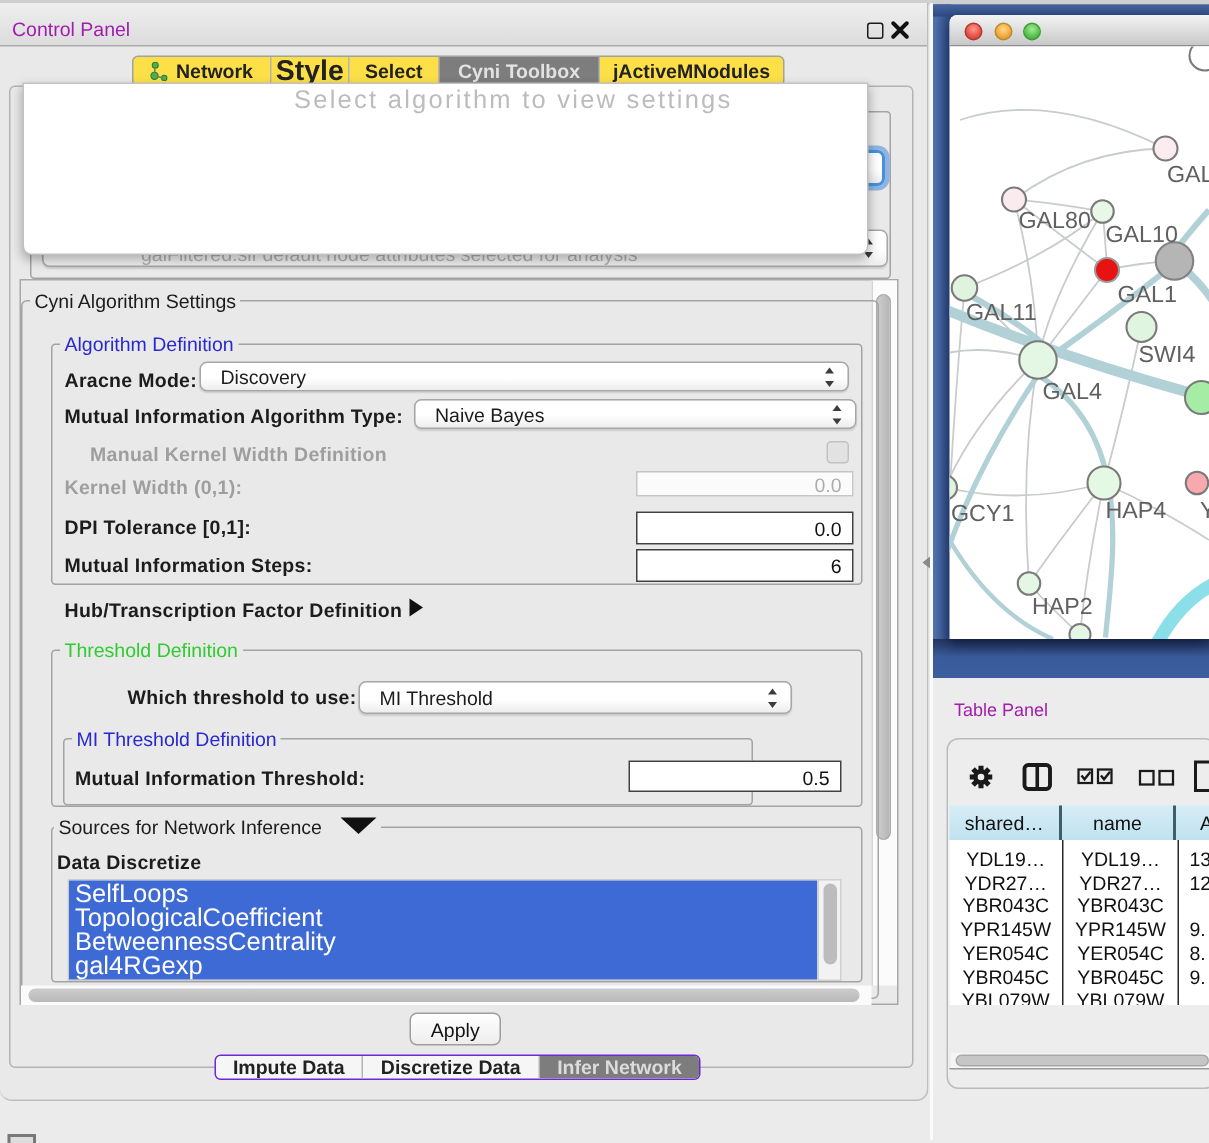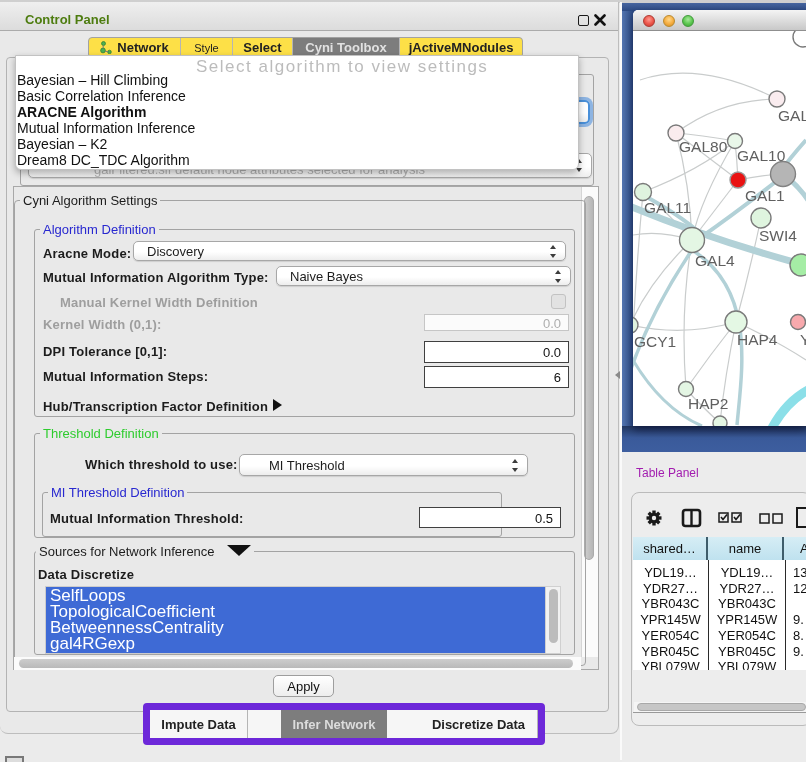--- a/index.html
+++ b/index.html
@@ -19,70 +19,64 @@
 </style>
 </head>
 <body>
 
 <div class="abs" style="left:0;top:0;width:806px;height:3px;background:#cfcfcf;"></div>
 
 <div class="abs" style="left:0;top:2px;width:619px;height:732px;background:#E9E9E9;border:1px solid #bdbdbd;border-left:none;border-radius:0 0 8px 8px;"></div>
 <div class="abs" style="left:620px;top:2px;width:2px;height:758px;background:#fafafa;"></div>
 
 <div class="abs" style="left:0;top:2px;width:618px;height:29px;background:linear-gradient(180deg,#efefef,#dcdcdc);border-bottom:1px solid #ababab;"></div>
-<div class="abs" style="left:25px;top:12px;font-size:13px;color:#4d7c0f;font-weight:bold;">Control Panel</div>
+<div class="abs" style="left:8px;top:12px;font-size:13px;color:#a21caf;">Control Panel</div>
 <div class="abs" style="left:578px;top:15px;width:11px;height:11px;border:1.5px solid #1a1a1a;border-radius:2px;"></div>
 <svg class="abs" style="left:594px;top:14px;" width="12" height="12" viewBox="0 0 12 12">
     <path d="M1.5,1.5 L10.5,10.5 M10.5,1.5 L1.5,10.5" stroke="#111" stroke-width="2.6" stroke-linecap="round"></path>
   </svg>
 
 <div class="abs" style="left:88px;top:37px;height:21px;display:flex;border:1px solid #a2a2a2;border-radius:4px;overflow:hidden;background:#fde047;">
   <div style="width:92px;display:flex;align-items:center;justify-content:center;font-size:13px;font-weight:bold;color:#222;border-right:1px solid #b5b5b5;">
     <svg width="13" height="13" viewBox="0 0 13 13" style="margin-right:4px;">
         <circle cx="3.5" cy="2.5" r="2" fill="#4caf50" stroke="#2e7d32" stroke-width="0.7"></circle>
         <circle cx="3" cy="9.5" r="2.4" fill="#4caf50" stroke="#2e7d32" stroke-width="0.7"></circle>
         <circle cx="9.5" cy="11" r="1.8" fill="#4caf50" stroke="#2e7d32" stroke-width="0.7"></circle>
         <line x1="3.2" y1="4.5" x2="3.2" y2="7.5" stroke="#777" stroke-width="1"></line>
         <line x1="5" y1="10" x2="8" y2="10.8" stroke="#777" stroke-width="1"></line>
       </svg>
     Network</div>
-  <div style="width:52px;display:flex;align-items:center;justify-content:center;font-size:11px;font-weight:normal;color:#222;border-right:1px solid #b5b5b5;">Style</div>
+  <div style="width:52px;display:flex;align-items:center;justify-content:center;font-size:19px;font-weight:bold;color:#222;border-right:1px solid #b5b5b5;">Style</div>
   <div style="width:60px;display:flex;align-items:center;justify-content:center;font-size:13px;font-weight:bold;color:#222;border-right:1px solid #b5b5b5;">Select</div>
   <div style="width:107px;display:flex;align-items:center;justify-content:center;font-size:13px;font-weight:bold;color:#e2e2e2;background:#7d7d7d;border-right:1px solid #b5b5b5;">Cyni Toolbox</div>
   <div style="width:122px;display:flex;align-items:center;justify-content:center;font-size:13px;font-weight:bold;color:#222;">jActiveMNodules</div>
 </div>
 
 <div class="abs" style="left:6px;top:57px;width:603px;height:655px;border:1px solid #b3b3b3;border-radius:4px;background:#E9E9E9;"></div>
 <div class="abs" style="left:13px;top:186px;width:586px;height:484px;border:1px solid #a8a8a8;background:#E9E9E9;"></div>
 
 <div class="group" style="left:20px;top:74px;width:574px;height:112px;"></div>
 <div class="combo" style="left:28px;top:100px;width:562px;height:24px;box-shadow:0 0 0 3px rgba(92,152,222,0.65);border:2px solid #4a90d9;"></div>
 <div class="combo" style="left:28px;top:153px;width:564px;height:25px;">
     <span class="txt" style="left:65px;top:8px;color:#b3b3b3;">galFiltered.sif default node attributes selected for analysis</span>
     <span class="stepper"></span>
   </div>
 
 <div class="abs" style="left:15px;top:55px;width:564px;height:115px;background:#ffffff;border:1px solid #c2c2c2;border-radius:0 0 6px 6px;box-shadow:0 3px 7px rgba(0,0,0,0.3);">
   <div style="position:absolute;left:180px;top:1px;font-size:17px;letter-spacing:1.5px;color:#bcbcbc;text-align:right;">Select algorithm to view settings</div>
-  <div style="position:absolute;left:1px;top:16px;font-size:14px;color:#111;line-height:16px;white-space:pre;">Bayesian – Hill Climbing
-Basic Correlation Inference
-<b>ARACNE Algorithm</b>
-Mutual Information Inference
-Bayesian – K2
-Dream8 DC_TDC Algorithm</div>
 </div>
 
 <div class="abs" style="left:581px;top:187px;width:17px;height:470px;background:#fbfbfb;border-left:1px solid #d5d5d5;"></div>
 <div class="abs" style="left:584px;top:196px;width:10px;height:364px;background:linear-gradient(90deg,#cdcdcd,#b6b6b6);border:1px solid #ababab;border-radius:6px;"></div>
 
 <div class="group" style="left:14px;top:200px;width:572px;height:466px;border-radius:4px;">
   <span class="gtitle" style="color:#1c1c1c;">Cyni Algorithm Settings</span>
 </div>
 
-<div class="group" style="left:34px;top:229px;width:541px;height:188px;">
+<div class="group" style="left:34px;top:229px;width:541px;height:161px;">
   <span class="gtitle" style="color:#2828d0;">Algorithm Definition</span>
 </div>
 <div class="abs b13" style="left:43px;top:246px;">Aracne Mode:</div>
 <div class="combo" style="left:133px;top:241px;width:433px;height:20px;">
     <span class="txt">Discovery</span>
     <span class="stepper"></span>
   </div>
 <div class="abs b13" style="left:43px;top:270px;">Mutual Information Algorithm Type:</div>
 <div class="combo" style="left:276px;top:266px;width:295px;height:20px;">
     <span class="txt">Naive Bayes</span>
@@ -98,21 +92,21 @@
 <div class="field" style="left:424px;top:366px;width:145px;height:22px;">6</div>
 
 <div class="abs b13" style="left:43px;top:399px;">Hub/Transcription Factor Definition</div>
 <div class="abs" style="left:273px;top:399px;width:0;height:0;border-top:6px solid transparent;border-bottom:6px solid transparent;border-left:9px solid #111;"></div>
 
 <div class="group" style="left:34px;top:433px;width:541px;height:105px;padding-left:18px;">
   <span class="gtitle" style="color:#2ecc2e;">Threshold Definition</span>
 </div>
 <div class="abs b13" style="left:85px;top:457px;">Which threshold to use:</div>
 <div class="combo" style="left:239px;top:454px;width:289px;height:22px;">
-    <span class="txt" style="top:3px;margin-left:16px;">MI Threshold</span>
+    <span class="txt" style="top:3px;">MI Threshold</span>
     <span class="stepper"></span>
   </div>
 <div class="group" style="left:42px;top:492px;width:460px;height:45px;">
   <span class="gtitle" style="color:#2828d0;">MI Threshold Definition</span>
 </div>
 <div class="abs b13" style="left:50px;top:511px;">Mutual Information Threshold:</div>
 <div class="field" style="left:419px;top:507px;width:142px;height:21px;">0.5</div>
 
 <div class="group" style="left:34px;top:551px;width:541px;height:104px;">
   <span class="gtitle" style="color:#1c1c1c;left:1px;">Sources for Network Inference <span style="display:inline-block;width:0;height:0;border-left:12px solid transparent;border-right:12px solid transparent;border-top:11px solid #111;vertical-align:0px;margin-left:9px;"></span></span>
@@ -125,24 +119,24 @@
 BetweennessCentrality
 gal4RGexp</div>
 <div class="abs" style="left:545px;top:586px;width:16px;height:68px;background:#f2f2f2;border:1px solid #d0d0d0;"></div>
 <div class="abs" style="left:549px;top:589px;width:9px;height:54px;background:#bcbcbc;border-radius:5px;"></div>
 
 <div class="abs" style="left:14px;top:657px;width:567px;height:13px;background:#fbfbfb;"></div>
 <div class="abs" style="left:19px;top:659px;width:554px;height:9px;background:linear-gradient(180deg,#cdcdcd,#b9b9b9);border-radius:5px;"></div>
 
 <div class="abs" style="left:273px;top:675px;width:61px;height:22px;background:linear-gradient(180deg,#fff,#ededed);border:1px solid #9e9e9e;border-radius:5px;text-align:center;font-size:13px;color:#111;padding-top:3px;">Apply</div>
 
-<div class="abs" style="left:143px;top:703px;height:42px;display:flex;border:7px solid #6d28d9;border-radius:4px;overflow:hidden;background:#f6f6f6;gap:33px;">
+<div class="abs" style="left:143px;top:703px;height:17px;display:flex;border:1px solid #6d28d9;border-radius:4px;overflow:hidden;background:#f6f6f6;">
   <div style="width:98px;display:flex;align-items:center;justify-content:center;font-size:13px;font-weight:bold;color:#222;border-right:1px solid #b5b5b5;">Impute Data</div>
+  <div style="width:118px;display:flex;align-items:center;justify-content:center;font-size:13px;font-weight:bold;color:#222;border-right:1px solid #b5b5b5;">Discretize Data</div>
   <div style="width:106px;display:flex;align-items:center;justify-content:center;font-size:13px;font-weight:bold;color:#dcdcdc;background:#7d7d7d;">Infer Network</div>
-  <div style="width:118px;display:flex;align-items:center;justify-content:center;font-size:13px;font-weight:bold;color:#222;border-right:1px solid #b5b5b5;">Discretize Data</div>
 </div>
 
 <div class="abs" style="left:5px;top:756px;width:19px;height:10px;border:2px solid #787878;background:#ddd;"></div>
 
 <div class="abs" style="left:615px;top:371px;width:0;height:0;border-top:4px solid transparent;border-bottom:4px solid transparent;border-right:5px solid #8a8a8a;"></div>
 
 <div class="abs" style="left:622px;top:3px;width:184px;height:449px;background:#35548f;"></div>
 <div class="abs" style="left:622px;top:3px;width:12px;height:449px;background:linear-gradient(90deg,#5274b0,#2b4982);"></div>
 <div class="abs" style="left:622px;top:3px;width:184px;height:8px;background:linear-gradient(180deg,#47659f,#2c4a84);"></div>
 <div class="abs" style="left:622px;top:426px;width:184px;height:26px;background:linear-gradient(180deg,#223760 0%,#3a5a9a 45%,#3d5e9f 100%);"></div>

